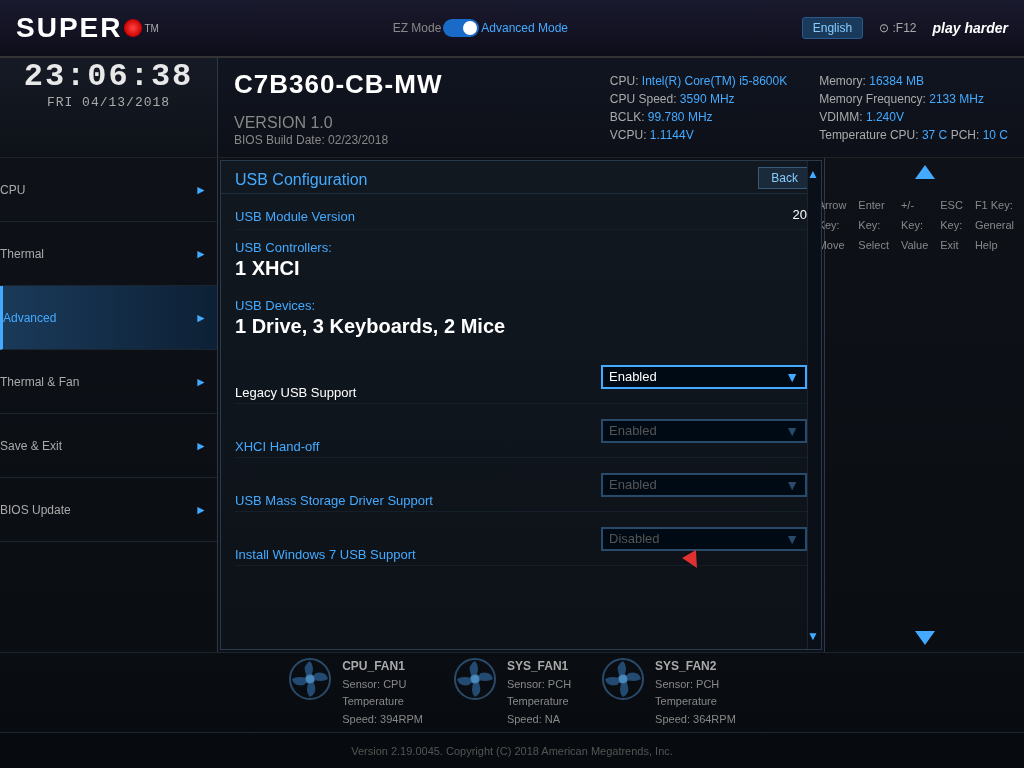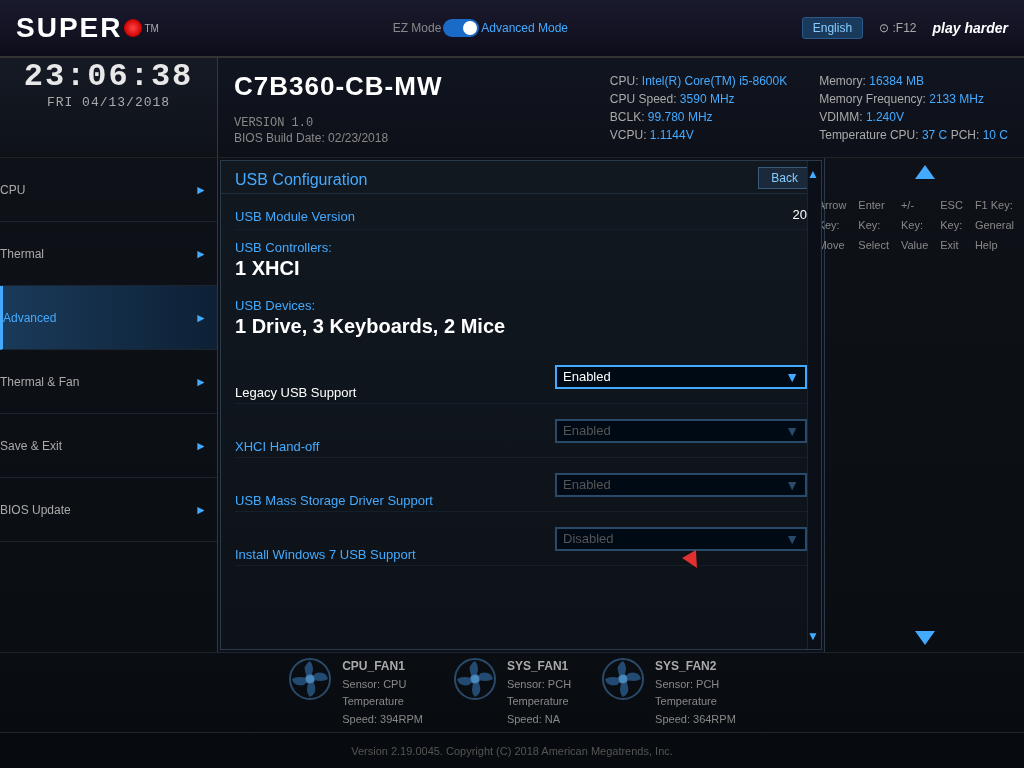--- a/index.html
+++ b/index.html
@@ -138,24 +138,23 @@
       flex-direction: column;
       justify-content: center;
     }
     .board-name {
       font-size: 26px;
       font-weight: bold;
       color: #ffffff;
       letter-spacing: 1px;
     }
     .board-version {
-      font-size: 12px;
+      font-size: 16px;
       color: #888;
       margin-top: 14px;
-      font-family: Liberation Mono, monospace;
     }
     .board-bios {
       font-size: 12px;
       color: #888;
       margin-top: 1px;
     }
     .specs-col {
       padding: 10px 16px;
       display: flex;
       flex-direction: column;
@@ -265,21 +264,21 @@
     }
     .config-row-name {
       font-size: 13px;
       color: #4af;
       margin-top: 32px;
     }
     .config-row-name.selected {
       color: #fff;
     }
     .dropdown-box {
-      width: 252px;
+      width: 206px;
       height: 24px;
       background: #000a14;
       border: 2px solid #4af;
       color: #fff;
       font-size: 13px;
       display: flex;
       align-items: center;
       justify-content: space-between;
       padding: 8px 6px;
     }

